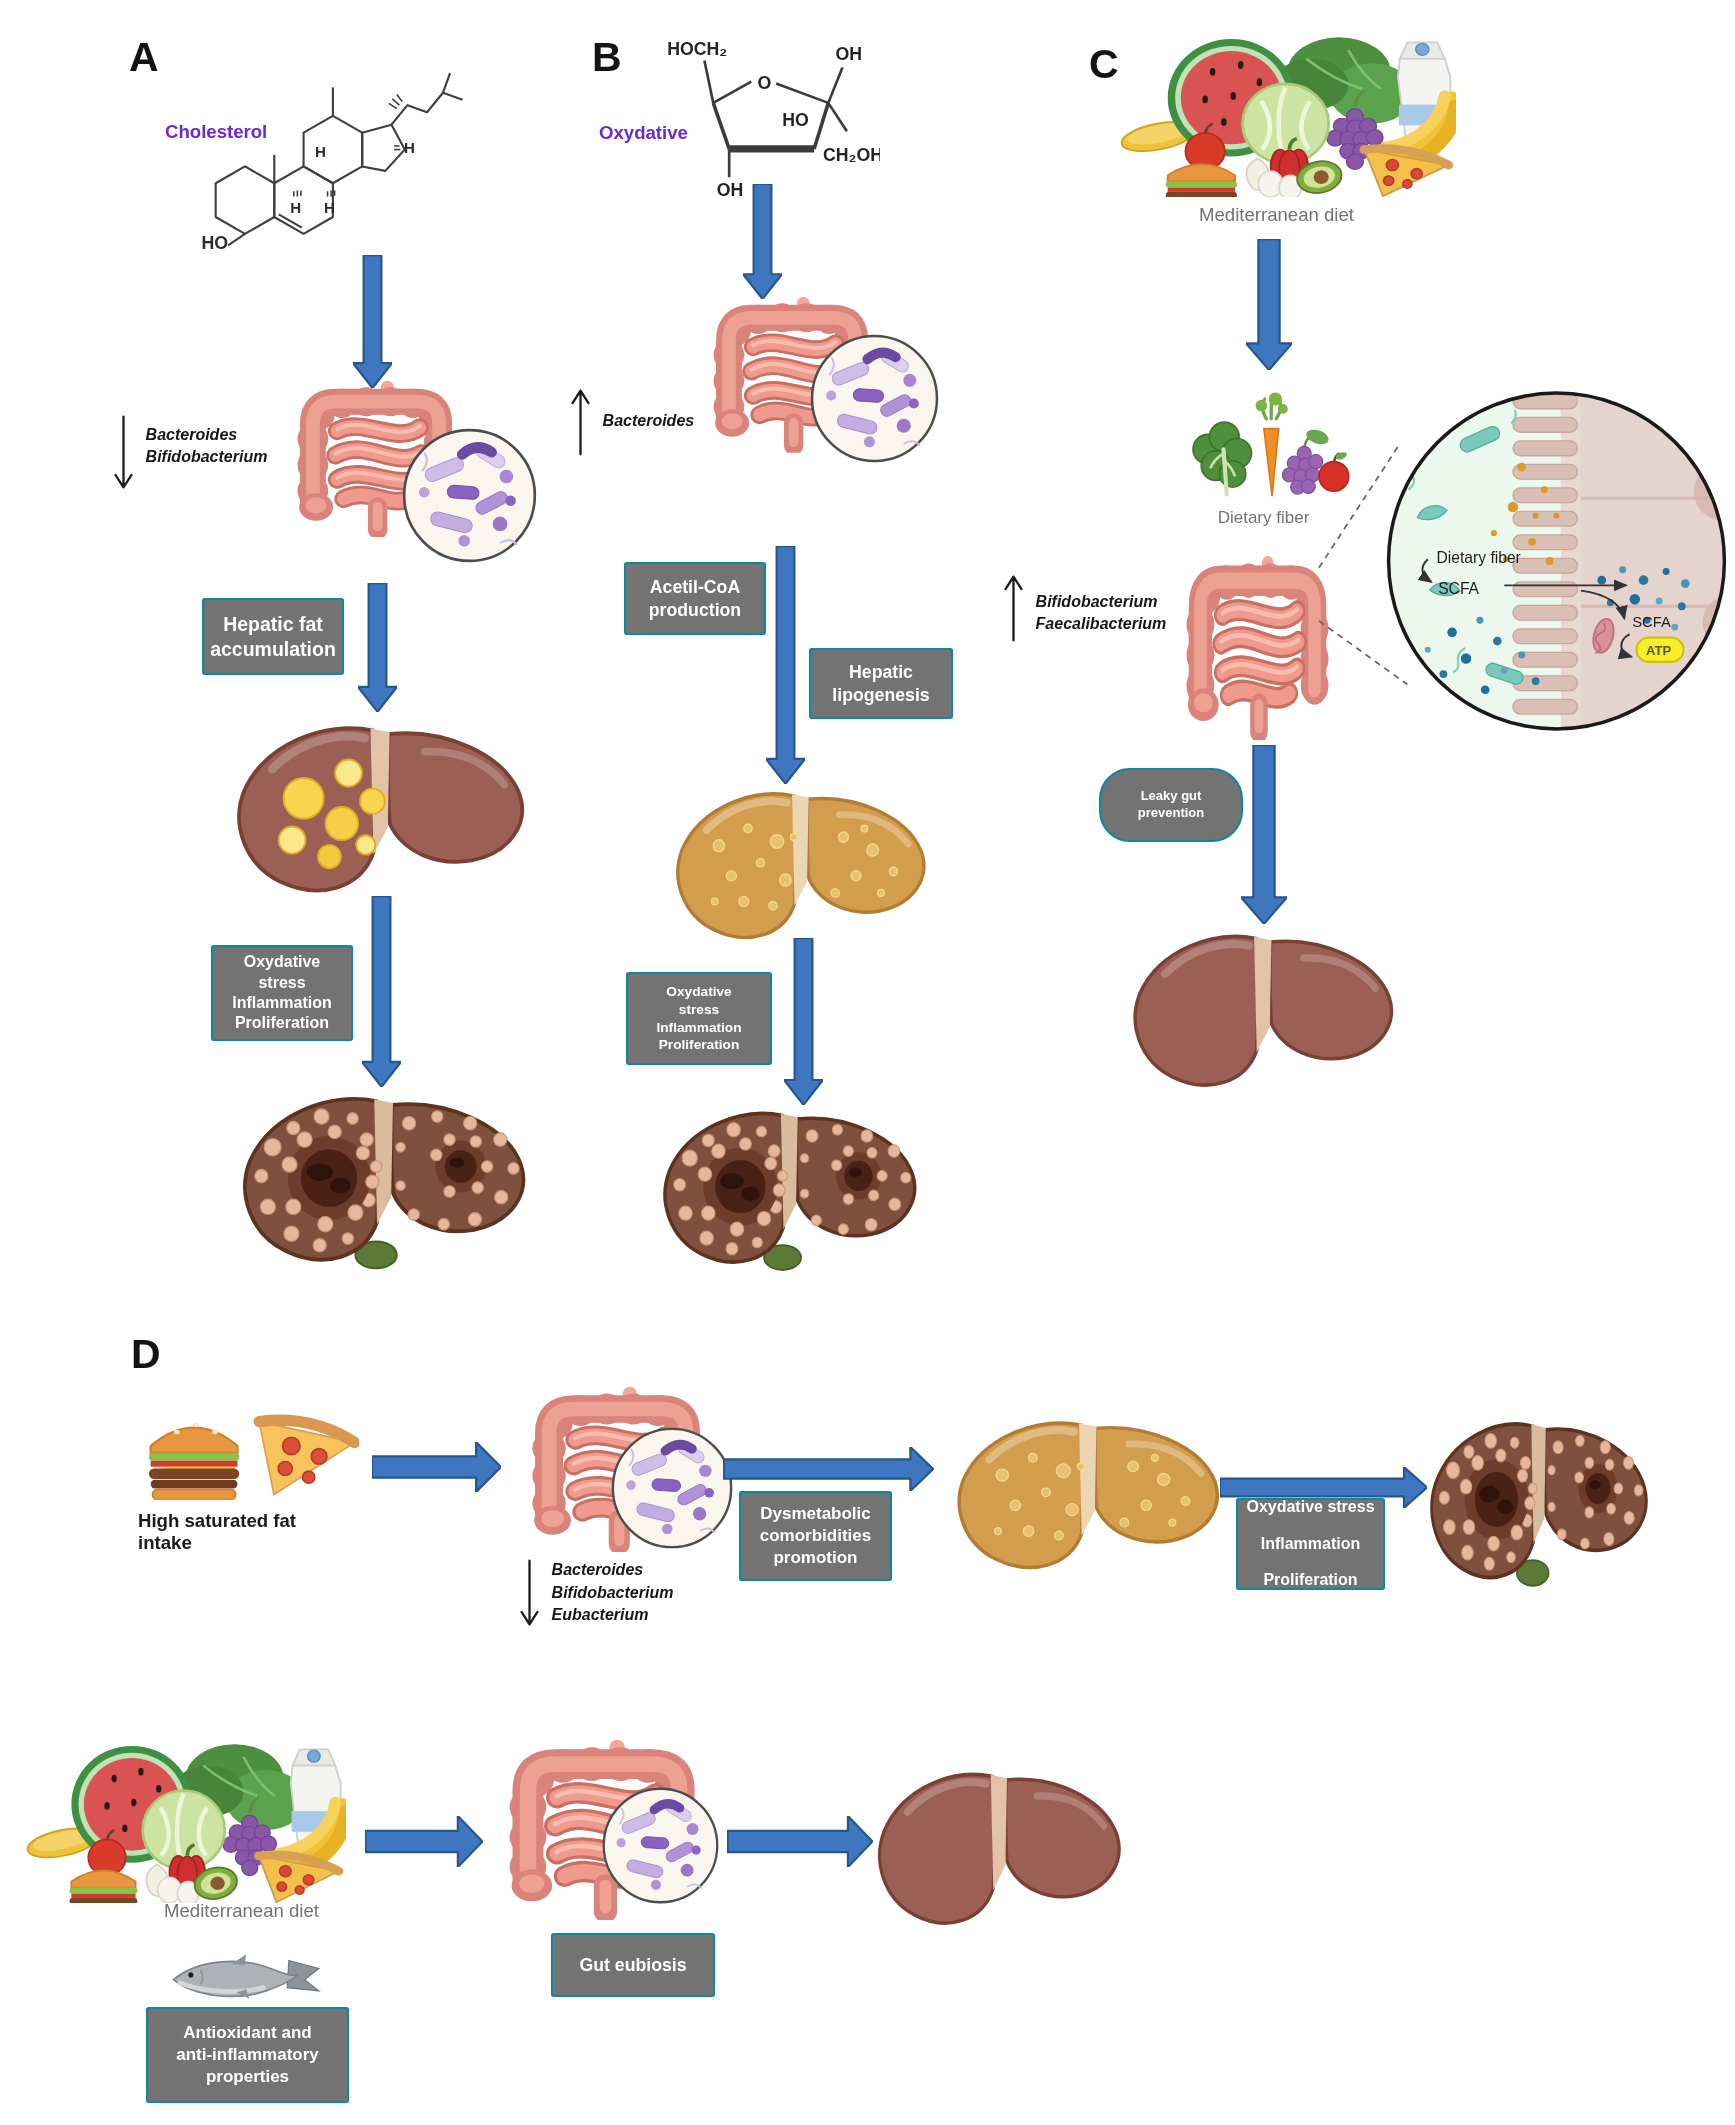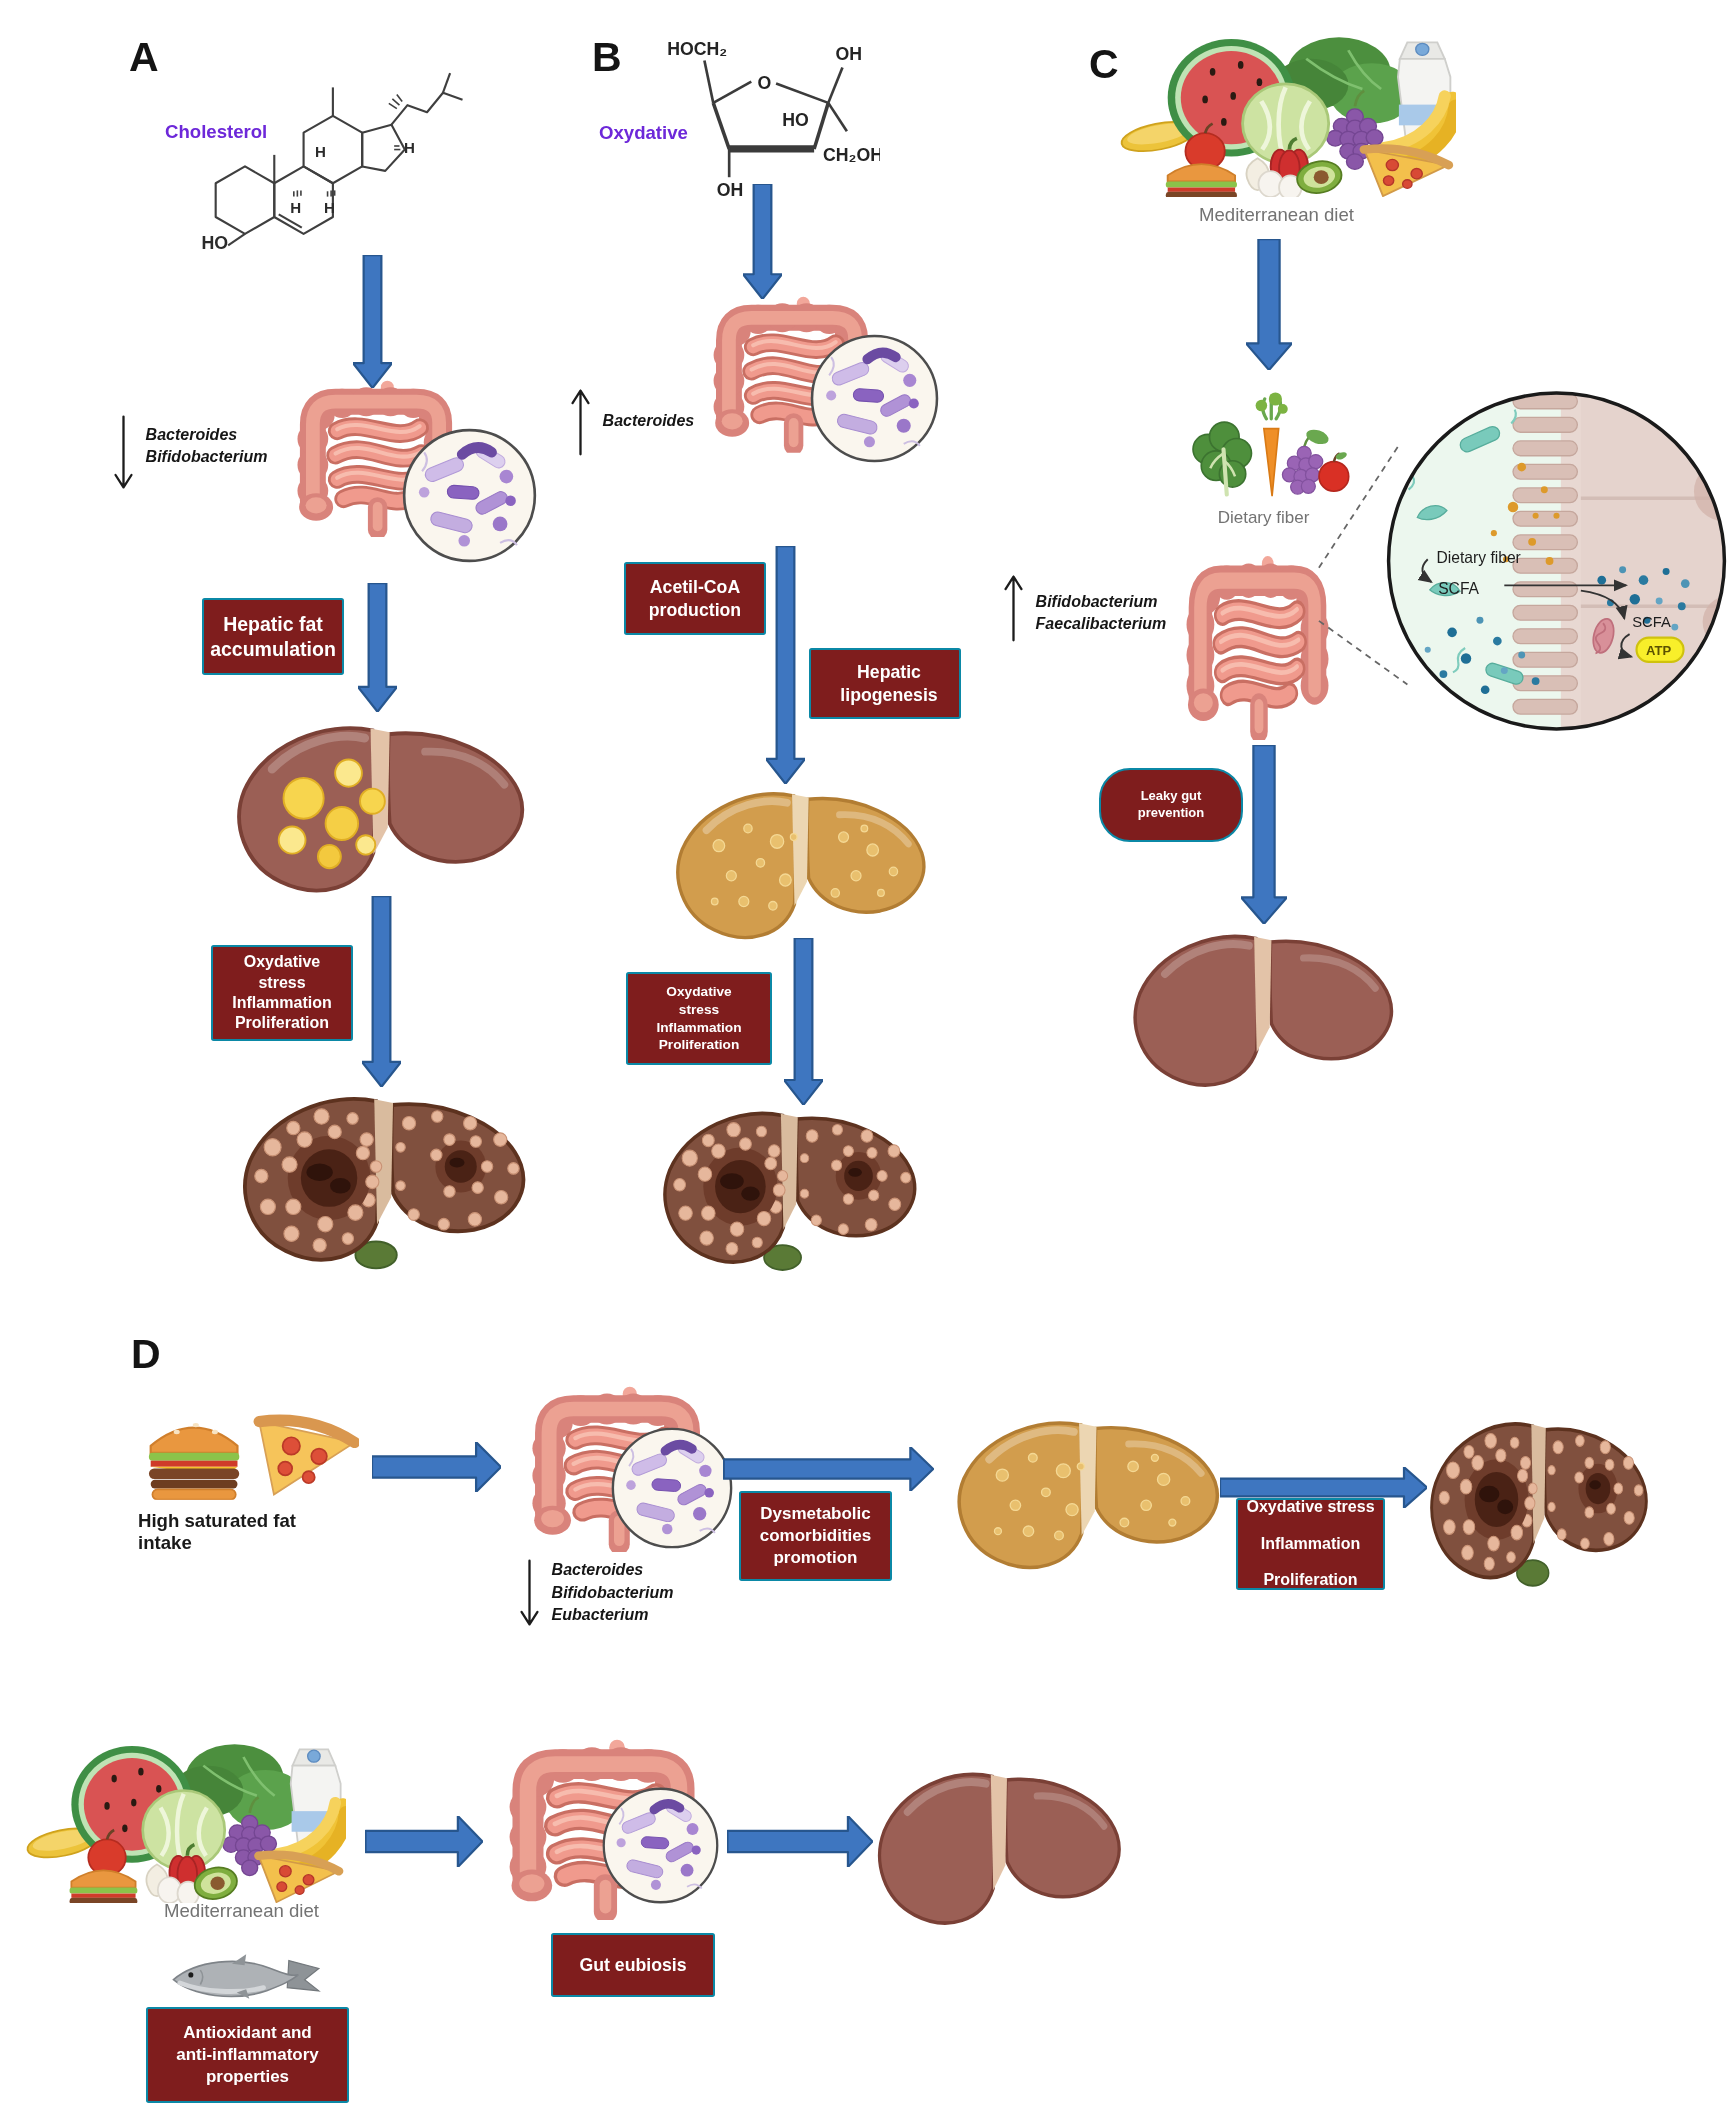--- a/index.html
+++ b/index.html
@@ -3,21 +3,21 @@
 <meta charset="utf-8">
 <style>
   html,body{margin:0;padding:0;}
   body{width:1735px;height:2125px;position:relative;background:#ffffff;
        font-family:"Liberation Sans",sans-serif;overflow:hidden;}
   .abs{position:absolute;}
   .plabel{position:absolute;font-size:41px;font-weight:bold;color:#141414;line-height:1;}
   .caption{position:absolute;font-size:18.6px;color:#737373;text-align:center;}
   .caption.bold{font-weight:bold;color:#1a1a1a;}
   .molname{position:absolute;font-size:18.6px;font-weight:bold;color:#6d28d9;}
-  .tealbox{position:absolute;background:#7f1d1d;border:2.7px solid #0b88a6;border-radius:2.7px;
+  .tealbox{position:absolute;background:#737373;border:2.7px solid #0b88a6;border-radius:2.7px;
            color:#fff;font-weight:bold;display:flex;flex-direction:column;align-items:center;
            justify-content:center;line-height:1.28;}
   .tealbox span{display:block;}
   .micro{position:absolute;display:flex;align-items:flex-start;}
   .micro .lines{font-style:italic;font-weight:bold;color:#161616;line-height:1.42;font-size:16px;margin-left:10.6px;}
   svg{display:block;}
 </style>
 </head>
 <body>
 
@@ -487,21 +487,21 @@
 
 <div class="tealbox" style="left:624px;top:562px;width:138px;height:69px;font-size:17.7px;">
   <span>Acetil-CoA</span>
   <span>production</span>
 </div>
 
 <svg class="abs" style="left:766px;top:546px;" width="39" height="238" viewBox="0 0 44 268">
   <polygon points="12,0 32,0 32,240 44,240 22,268 0,240 12,240" fill="#3e76c0" stroke="#27568e" stroke-width="2.5" stroke-linejoin="round"></polygon>
 </svg>
 
-<div class="tealbox" style="left:809px;top:648px;width:140px;height:67px;font-size:17.7px;padding-left:8px;">
+<div class="tealbox" style="left:809px;top:648px;width:140px;height:67px;font-size:17.7px;">
   <span>Hepatic</span>
   <span>lipogenesis</span>
 </div>
 
 <svg class="abs" style="left:669px;top:777px;" width="266" height="176" preserveAspectRatio="none" viewBox="0 0 320 205">
     <use href="#sym-liver-yellow"></use>
   </svg>
 
 <svg class="abs" style="left:784px;top:938px;" width="39" height="167" viewBox="0 0 44 188">
   <polygon points="12,0 32,0 32,160 44,160 22,188 0,160 12,160" fill="#3e76c0" stroke="#27568e" stroke-width="2.5" stroke-linejoin="round"></polygon>

